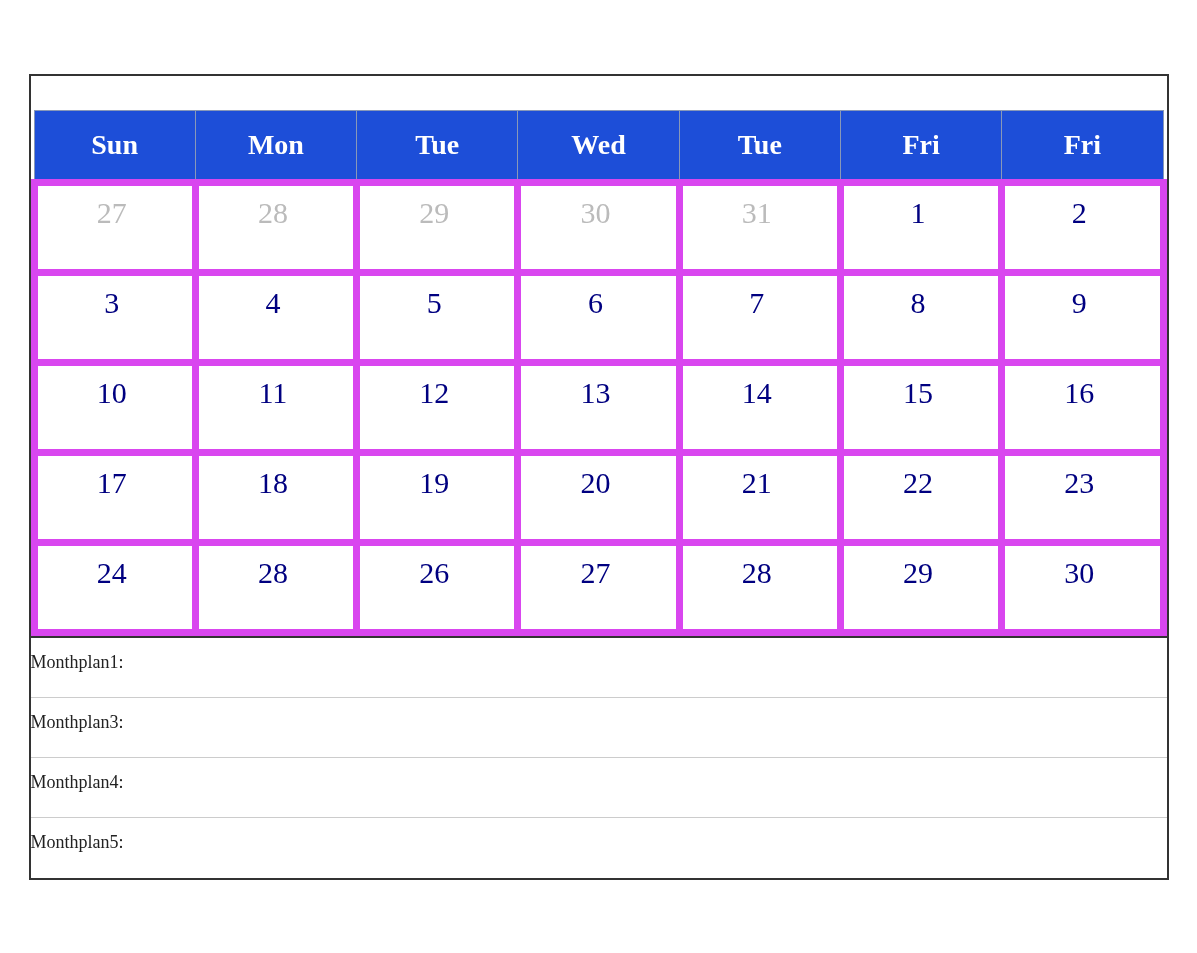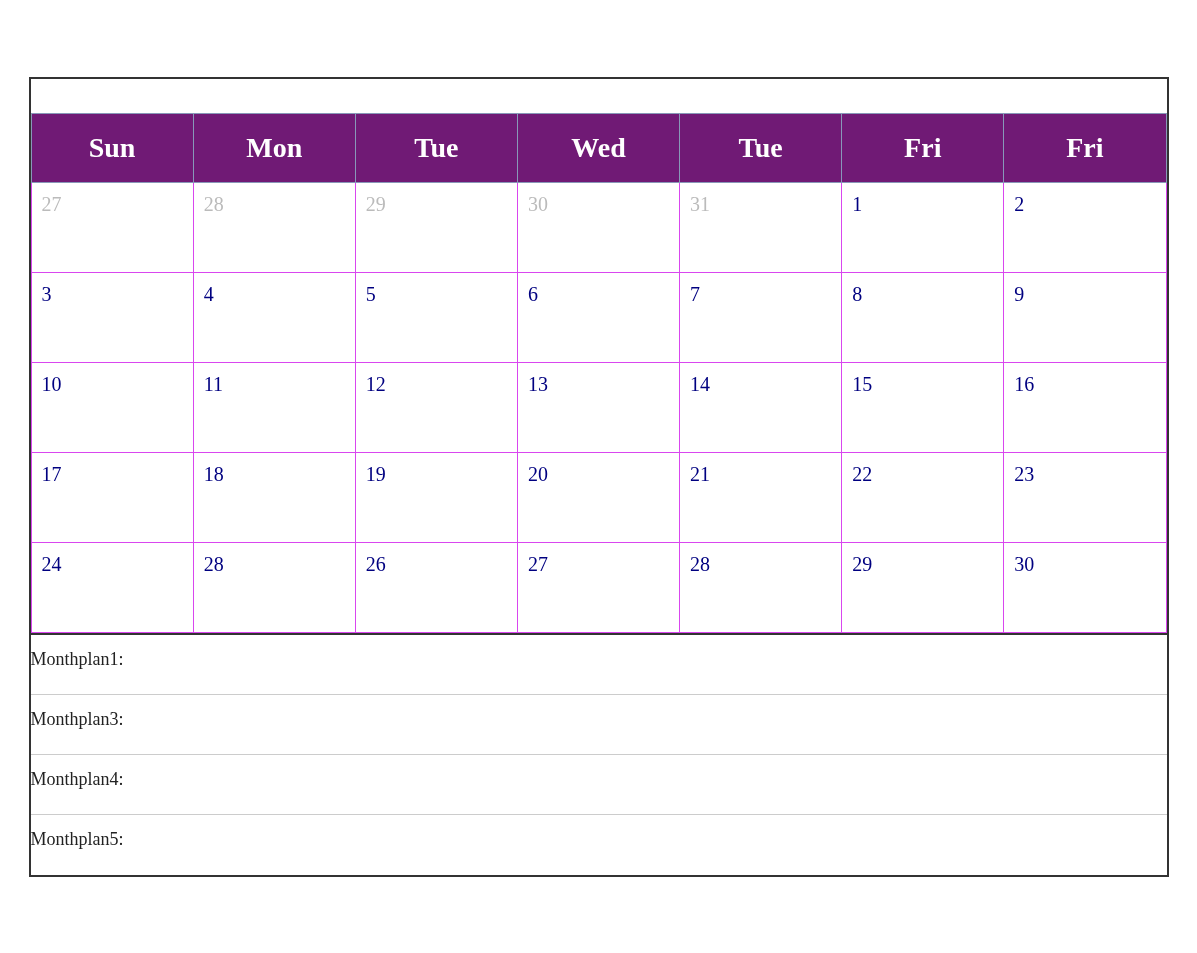--- a/index.html
+++ b/index.html
@@ -24,34 +24,34 @@
       font-style: italic;
       letter-spacing: 2px;
       color: #000;
       font-family: 'Arial Black', Georgia, serif;
     }
     .calendar-grid {
       width: 100%;
       border-collapse: collapse;
     }
     .calendar-grid th {
-      background: #701a75;
+      background: #1d4ed8;
       color: #fff;
       font-size: 28px;
       font-weight: bold;
       text-align: center;
       padding: 18px 0;
       border: 1px solid #8898b8;
     }
     .calendar-grid td {
-      border: 1px solid #d946ef;
-      text-align: left;
+      border: 7px solid #d946ef;
+      text-align: center;
       vertical-align: top;
       padding: 10px 16px 30px 10px;
-      font-size: 20px;
+      font-size: 30px;
       height: 90px;
       width: 163px;
     }
     .prev-month {
       color: #bbb;
     }
     .current-month {
       color: navy;
     }
     .plans-section {

